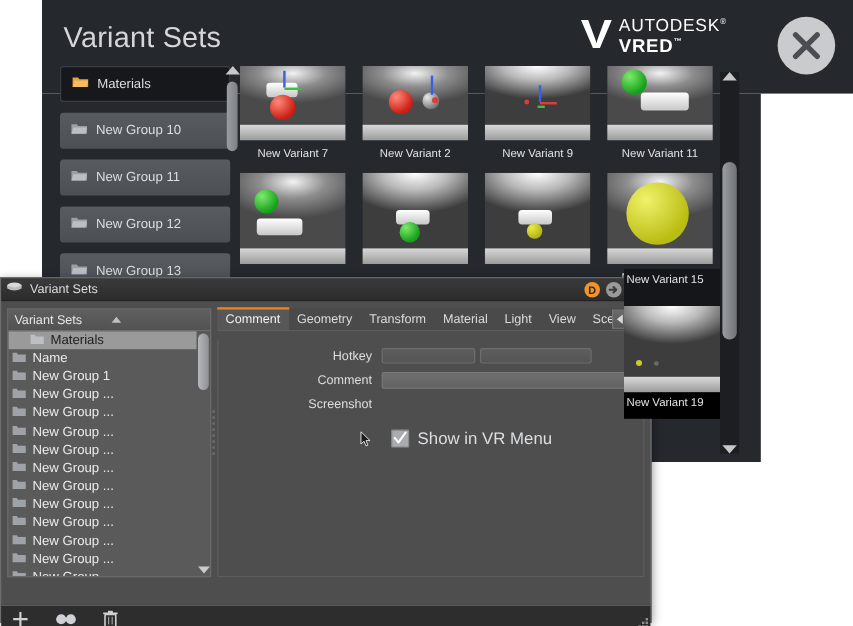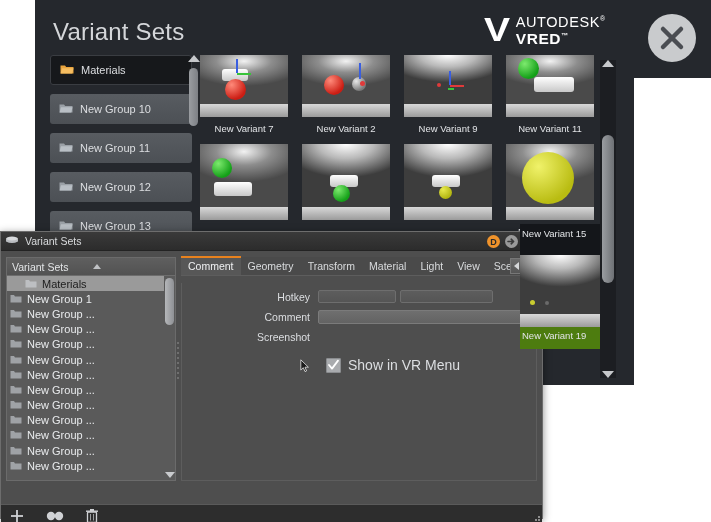--- a/index.html
+++ b/index.html
@@ -667,21 +667,21 @@
 
 <div style="position:absolute;left:520px;top:224px;width:80px;height:40px;background:#14161a;z-index:4">
   <div style="font-size:9.5px;color:#e2e4e7;padding:4px 0 0 2px">New Variant 15</div>
 </div>
 <div style="position:absolute;left:520px;top:255px;width:80px;height:72px;overflow:hidden;z-index:4">
   <div class="scene-bg2" style="position:absolute;inset:0"></div>
   <div class="floor"></div>
   <div style="position:absolute;left:10px;top:45px;width:5px;height:5px;border-radius:50%;background:#c9cc30"></div>
   <div style="position:absolute;left:25px;top:46px;width:4px;height:4px;border-radius:50%;background:#6a6a6a"></div>
 </div>
-<div style="position:absolute;left:520px;top:327px;width:80px;height:22px;background:#4d7c0f;z-index:4">
+<div style="position:absolute;left:520px;top:327px;width:80px;height:22px;background:#000000;z-index:4">
   <div style="font-size:9.5px;color:#e2e4e7;padding:3px 0 0 2px">New Variant 19</div>
 </div>
 
 <div id="grid-scrollbar">
   <div class="track"></div>
   <div class="arr-top sb-arrow-up"></div>
   <div class="thumb"></div>
   <div class="arr-bot sb-arrow-down"></div>
 </div>
 
@@ -717,20 +717,26 @@
       <div id="tree-header">
         <span id="tree-header-label">Variant Sets</span>
         <span id="sort-arrow"></span>
       </div>
       <div id="tree-list">
         <div class="tree-row selected">
           <span><svg width="12" height="10" viewBox="0 0 12 10">
                 <path d="M0.5 1 L4 1 L5 2.4 L11.5 2.4 L11.5 8.6 L0.5 8.6 Z" fill="#bdbfc2"></path>
               </svg></span>
           <span class="tname">Materials</span>
+        </div>
+        <div class="tree-row">
+          <span><svg width="12" height="10" viewBox="0 0 12 10">
+                <path d="M0.5 1 L4 1 L5 2.4 L11.5 2.4 L11.5 8.6 L0.5 8.6 Z" fill="#9fa2a6"></path>
+              </svg></span>
+          <span class="tname">Name</span>
         </div>
         <div class="tree-row">
           <span><svg width="12" height="10" viewBox="0 0 12 10">
                 <path d="M0.5 1 L4 1 L5 2.4 L11.5 2.4 L11.5 8.6 L0.5 8.6 Z" fill="#9fa2a6"></path>
               </svg></span>
           <span class="tname">New Group 1</span>
         </div>
         <div class="tree-row">
           <span><svg width="12" height="10" viewBox="0 0 12 10">
                 <path d="M0.5 1 L4 1 L5 2.4 L11.5 2.4 L11.5 8.6 L0.5 8.6 Z" fill="#9fa2a6"></path>

